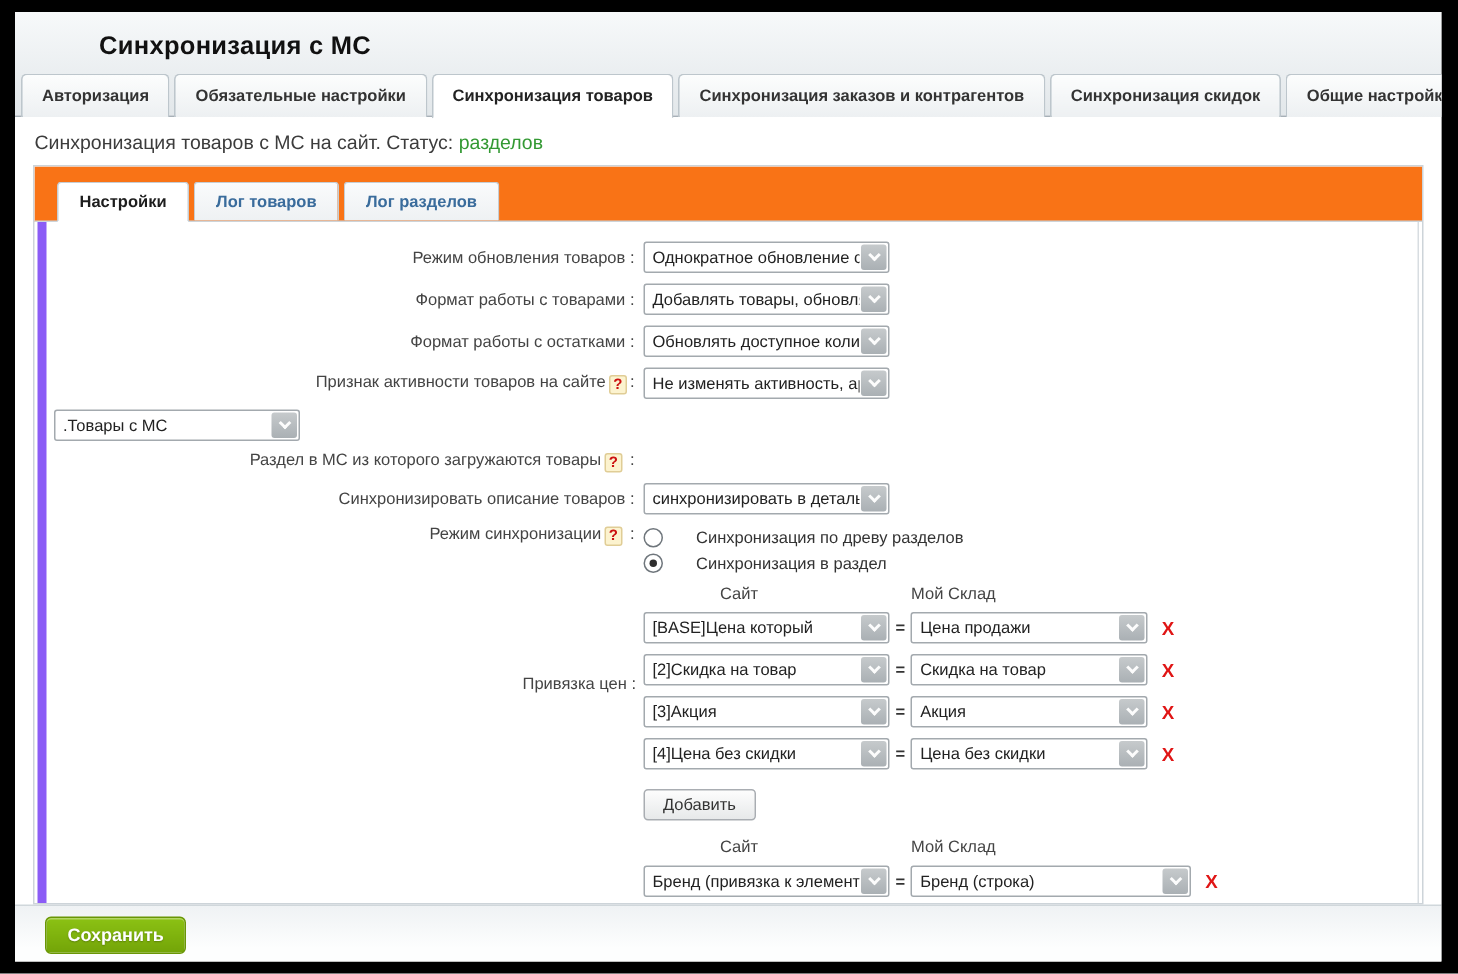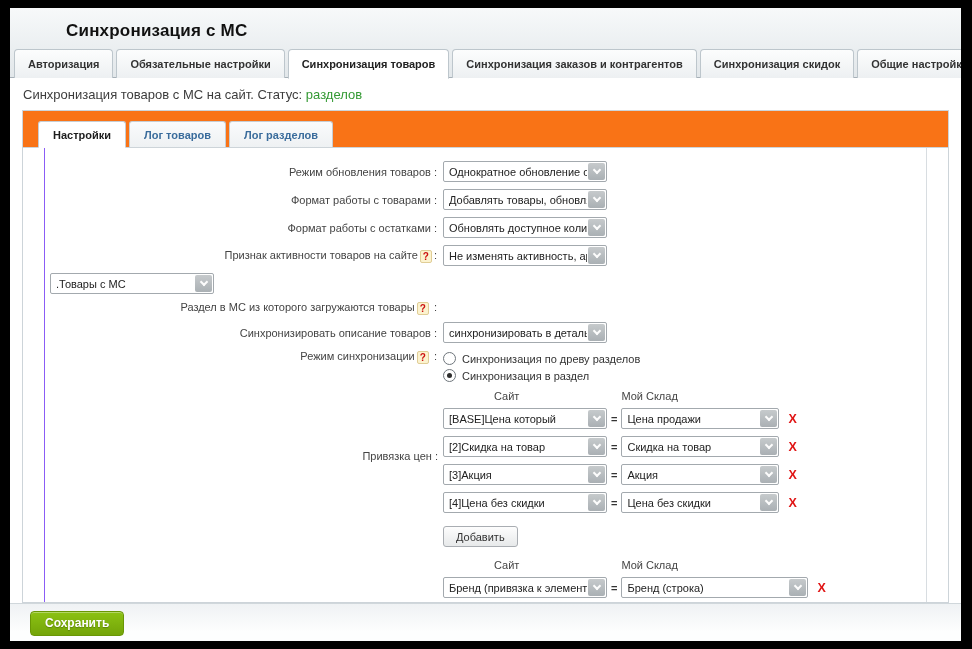--- a/index.html
+++ b/index.html
@@ -60,22 +60,22 @@
     border:1px solid #c6cdd3; border-bottom:none;
     border-radius:3px 3px 0 0;
     font-size:11px; font-weight:bold; color:#3a6c9c;
     cursor:pointer; white-space:nowrap;
   }
   .itab.active {
     background:#fff; color:#1d1d1d; position:relative; z-index:2;
     margin-bottom:-1px; height:27px; border-bottom:1px solid #fff;
   }
   .form-body {
-    flex:1; margin:0 21px;
-    border-left:1px solid #8b5cf6; border-right:1px solid #d8dde1;
+    flex:1; margin:0 2px;
+    border-left:6px solid #8b5cf6; border-right:1px solid #d8dde1;
     padding-top:13px; overflow:hidden; position:relative;
   }
   
   .frow { display:flex; align-items:center; margin-bottom:7px; }
   .flabel {
     width:393px; flex:none; text-align:right; padding-right:1px;
     font-size:11px; color:#444;
   }
   .ctrl { margin-left:5px; display:flex; align-items:center; }
   .help {
@@ -102,21 +102,21 @@
     width:6px; height:6px; margin-top:-3px;
     border-left:2px solid #fcfcfc; border-bottom:2px solid #fcfcfc;
     transform:rotate(-45deg);
   }
   .w1 { width:164px; }
   .w2 { width:158px; }
   .w3 { width:187px; }
   
   .radio-block { margin-top:6px; display:flex; }
   .radio-opts { margin-left:5px; }
-  .radio-row { display:flex; align-items:center; height:17px; cursor:pointer; }
+  .radio-row { display:flex; align-items:center; height:17px; cursor:pointer;gap:16px; }
   .radio {
     width:13px; height:13px; border:1px solid #6f767c; border-radius:50%;
     background:#fff; display:inline-flex; align-items:center; justify-content:center;
     margin-right:6px; flex:none;
   }
   .radio.checked::after { content:''; width:5px; height:5px; border-radius:50%; background:#2e2e2e; }
   .radio-label { font-size:11px; color:#333; }
   
   .pgroup { position:relative; margin-top:6px; }
   .pgroup2 { margin-top:12px; }

